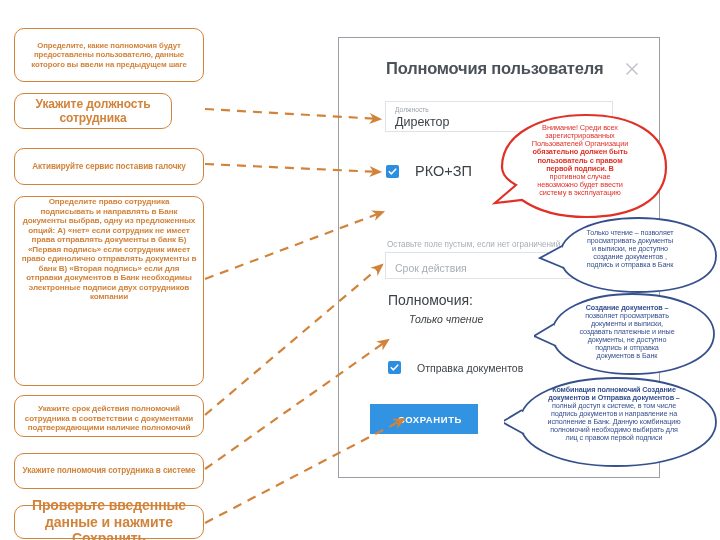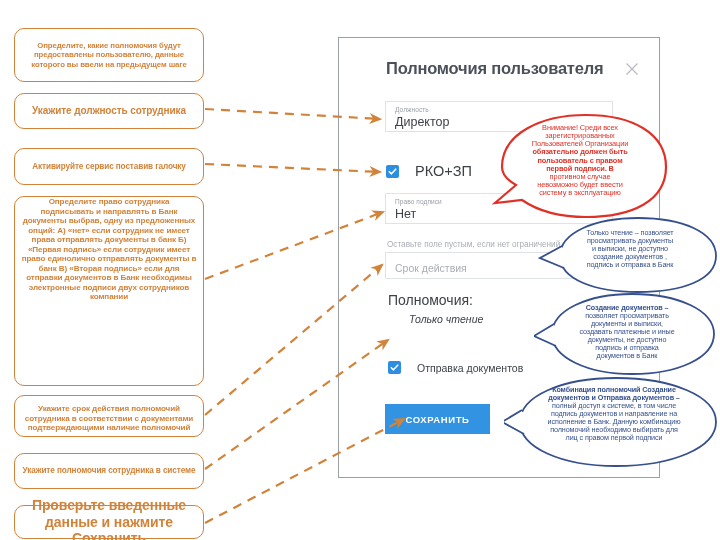--- a/index.html
+++ b/index.html
@@ -82,25 +82,25 @@
   .cbrow.big .cblabel{font-size:14.5px;}
   .cbrow.plain{padding-left:21px;font-style:italic;}
   .cbrow.plain .cblabel{font-size:10.5px;}
   .cbrow.small .cblabel{font-size:10.5px;}
 
   #perm-title{
     position:absolute;left:388px;top:292px;font-size:14px;color:#3c4248;z-index:4;
   }
 
   #save-button{
-    position:absolute;left:385px;top:404px;width:105px;height:30px;
+    position:absolute;left:370px;top:404px;width:96px;height:30px;
     background:#3293e2;color:#ffffff;
     font-size:9.5px;font-weight:bold;letter-spacing:.6px;
     display:flex;align-items:center;justify-content:center;
-    z-index:4;border:0;
+    z-index:4;border:0;padding-left:12px;
   }
 
   
   .bubble{position:absolute;z-index:8;}
   .bubble .btext{
     position:absolute;text-align:center;line-height:1.1;
     letter-spacing:-.1px;
   }
   .btext b{font-weight:bold;}
 
@@ -132,24 +132,20 @@
 
   <div class="cbrow big" style="left:386px;top:163px;">
     <span class="cbox">
       <svg width="9" height="9" viewBox="0 0 10 10">
         <path d="M1.4 5.2 L3.8 7.6 L8.6 2.4" stroke="#fff" stroke-width="1.7" fill="none" stroke-linecap="round" stroke-linejoin="round"></path>
       </svg>
     </span>
     <span class="cblabel">РКО+ЗП</span>
   </div>
 
-  <div class="field" style="left:385px;top:193px;width:228px;height:31px;">
-    <div class="flabel">Право подписи</div>
-    <div class="fvalue">Нет</div>
-  </div>
 
   <div class="helper" style="left:387px;top:240px;">Оставьте поле пустым, если нет ограничений</div>
 
   <div class="field" style="left:385px;top:252px;width:228px;height:27px;">
     <div class="fplaceholder">Срок действия</div>
   </div>
 
   <div id="perm-title">Полномочия:</div>
 
   <div class="cbrow plain" style="left:388px;top:313px;">
@@ -185,21 +181,21 @@
 
     <path d="M205,469 L388,340" stroke="#d2833a" stroke-width="2.2" stroke-dasharray="9,7" fill="none" marker-end="url(#ar)"></path>
 
     <path d="M205,523 L404,419" stroke="#d2833a" stroke-width="2.2" stroke-dasharray="9,7" fill="none" marker-end="url(#ar)"></path>
   </svg>
 
   <div class="note" style="left:14px;top:28px;width:190px;height:54px;font-size:7.8px;">
     <span>Определите, какие полномочия будут предоставлены пользователю, данные которого вы ввели на предыдущем шаге</span>
   </div>
 
-  <div class="note" style="left:14px;top:93px;width:190px;height:36px;font-size:10px;">
+  <div class="note" style="left:14px;top:93px;width:158px;height:36px;font-size:12px;">
     <span>Укажите должность сотрудника</span>
   </div>
 
   <div class="note" style="left:14px;top:148px;width:190px;height:37px;font-size:8.2px;">
     <span>Активируйте сервис поставив галочку</span>
   </div>
 
   <div class="note overflow" style="left:14px;top:196px;width:190px;height:190px;font-size:8.1px;padding-top:0;">
     <span>Определите право сотрудника подписывать и направлять в Банк документы выбрав, одну из предложенных опций: А) «нет» если сотрудник не имеет права отправлять документы в банк Б) «Первая подпись» если сотрудник имеет право единолично отправлять документы в банк В) «Вторая подпись» если для отправки документов в Банк необходимы электронные подписи двух сотрудников компании</span>
   </div>

